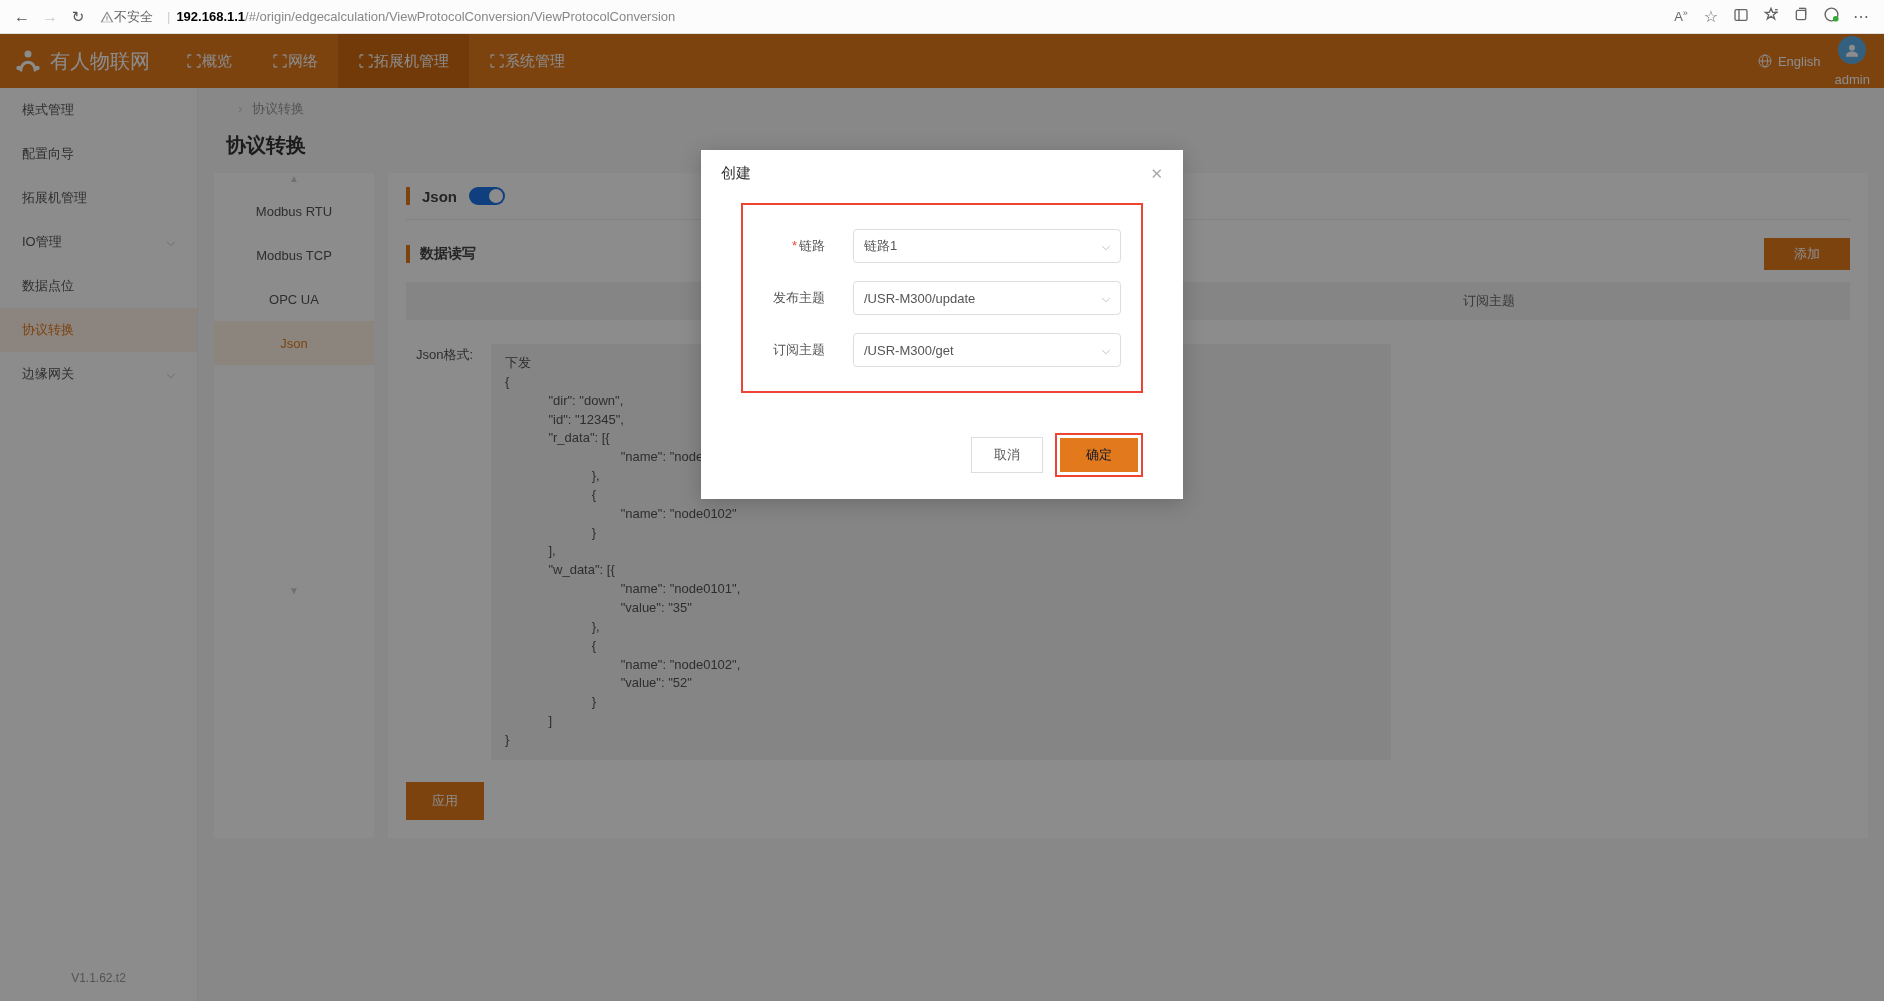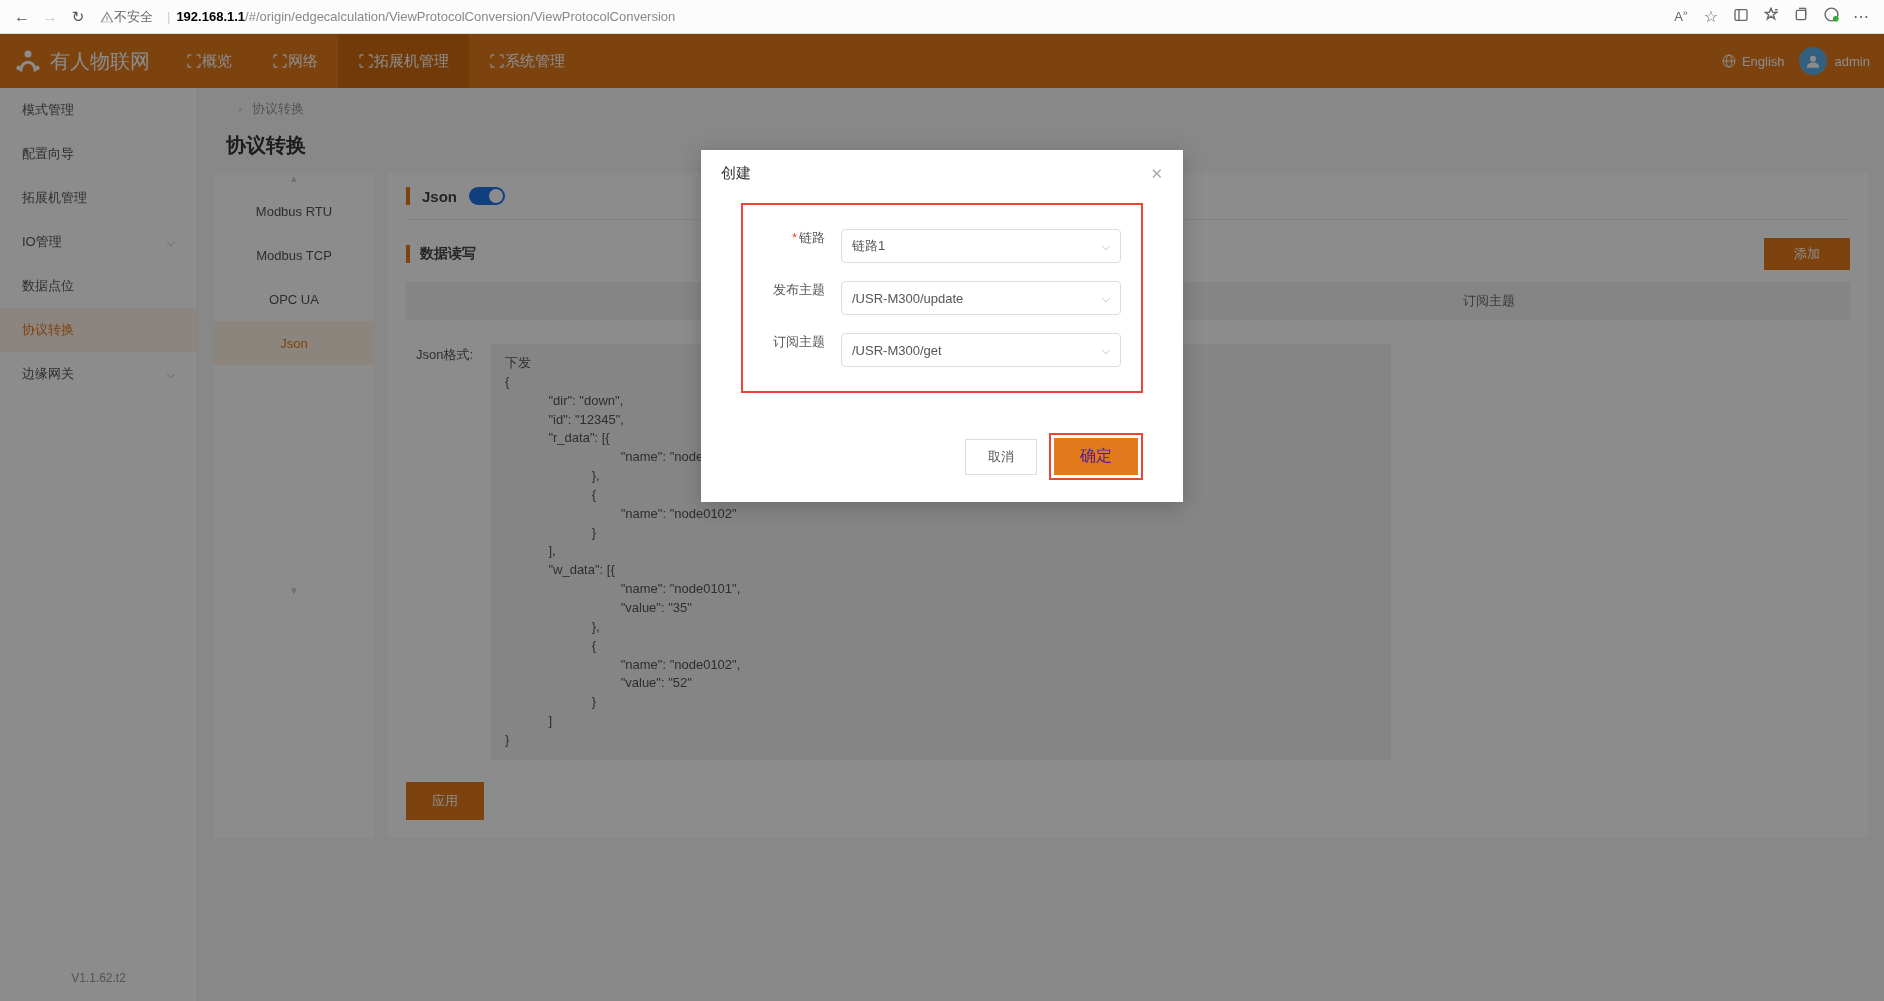--- a/index.html
+++ b/index.html
@@ -19,21 +19,21 @@
 .app-header { height: 54px; background: #e27a1d; color: #fff; display: flex; align-items: center; padding: 0 14px; }
 .logo { display: flex; align-items: center; gap: 8px; font-size: 20px; font-weight: 500; margin-right: 16px; }
 .logo-icon { width: 28px; height: 28px; }
 .logo-icon svg { width: 100%; height: 100%; }
 .topnav { display: flex; height: 100%; }
 .topnav-item { display: flex; align-items: center; gap: 0; padding: 0 20px; height: 100%; cursor: pointer; font-size: 15px; }
 .topnav-item.active { background: #d06a0f; }
 .corner-icon { width: 16px; height: 16px; opacity: 0.9; }
 .header-right { margin-left: auto; display: flex; align-items: center; gap: 14px; font-size: 13px; }
 .lang { display: flex; align-items: center; gap: 5px; cursor: pointer; }
-.user { display: flex; align-items: center; gap: 8px; cursor: pointer; }
+.user { display: flex; align-items: center; gap: 8px; cursor: pointer; flex-direction: column; }
 .avatar { width: 28px; height: 28px; border-radius: 50%; background: #5fb0e8; display: flex; align-items: center; justify-content: center; }
 
 
 .workspace { display: flex; height: calc(1001px - 34px - 54px); position: relative; }
 .sidebar { width: 198px; background: #fff; border-right: 1px solid #eee; display: flex; flex-direction: column; }
 .side-item { padding: 13px 22px; color: #555; cursor: pointer; display: flex; align-items: center; }
 .side-item.active { background: #fff1e6; color: #e27a1d; }
 .side-item .chev { margin-left: auto; color: #bbb; font-size: 11px; }
 .version { margin-top: auto; padding: 12px 0 16px; text-align: center; color: #999; font-size: 12px; }
 
@@ -69,30 +69,30 @@
 
 .apply-btn { background: #e27a1d; color: #fff; border: none; padding: 10px 26px; font-size: 13px; cursor: pointer; margin-top: 12px; }
 
 
 .mask { position: fixed; inset: 34px 0 0 0; background: rgba(0,0,0,0.45); z-index: 10; }
 .modal { position: absolute; top: 150px; left: 50%; transform: translateX(-50%); width: 482px; background: #fff; z-index: 11; box-shadow: 0 4px 20px rgba(0,0,0,0.2); }
 .modal-head { display: flex; align-items: center; padding: 14px 20px; font-size: 15px; color: #333; }
 .modal-close { margin-left: auto; color: #aaa; cursor: pointer; font-size: 15px; }
 .modal-body { padding: 6px 40px 18px; }
 .highlight-box { border: 2px solid #e43; padding: 14px 20px 18px; margin-bottom: 14px; }
-.form-row { display: flex; gap: 16px; margin: 10px 0 18px; }
+.form-row { display: flex; align-items: center; gap: 28px; margin: 10px 0 18px; }
 .form-row:last-child { margin-bottom: 6px; }
 .form-label { width: 62px; text-align: right; font-size: 13px; color: #555; }
 .form-label .req { color: #e43; margin-right: 2px; }
 .select-box { flex: 1; height: 34px; border: 1px solid #ddd; border-radius: 4px; display: flex; align-items: center; padding: 0 10px; cursor: pointer; position: relative; font-size: 13px; color: #555; }
 .select-box .arrow { margin-left: auto; color: #bbb; font-size: 11px; }
 .modal-foot { display: flex; justify-content: flex-end; gap: 12px; padding: 8px 40px 22px; align-items: center; }
 .btn-cancel { background: #fff; border: 1px solid #ddd; padding: 8px 22px; cursor: pointer; font-size: 13px; color: #555; }
 .btn-ok-wrap { border: 2px solid #e43; padding: 3px; }
-.btn-ok { background: #e27a1d; color: #4c1d95; border: none; padding: 8px 26px; cursor: pointer; font-size: 16px; }
+.btn-ok { background: #e27a1d; color: #0f172a; border: none; padding: 8px 26px; cursor: pointer; font-size: 13px; }
 </style>
 </head>
 <body>
 
 <div class="browser-bar">
   <div class="nav-arrow">←</div>
   <div class="nav-arrow" style="color:#ccc;">→</div>
   <div class="refresh">↻</div>
   <div class="addr">
     <span class="warn">

